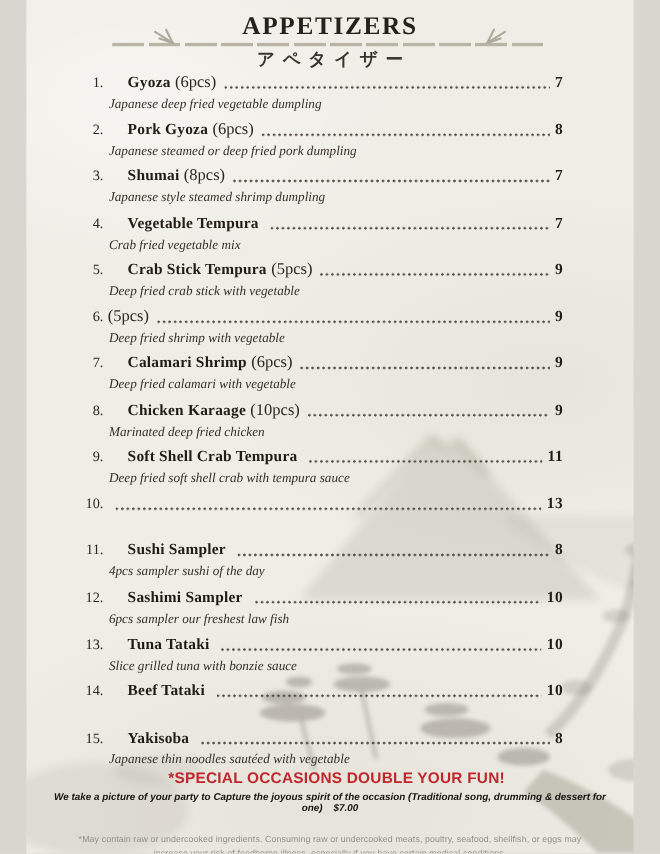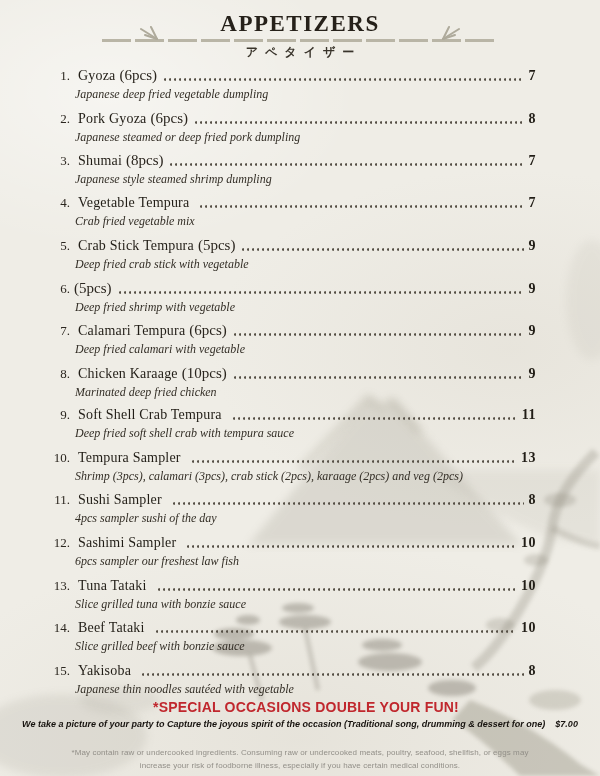--- a/index.html
+++ b/index.html
@@ -1,17 +1,17 @@
 <!DOCTYPE html>
 <html><head>
 <meta charset="utf-8">
 <style>
   html,body{margin:0;padding:0;background:#d8d6cf;}
   .page{
-    position:relative;width:600px;height:776px;margin:0 auto;overflow:hidden;
+    position:relative;width:552px;height:776px;margin:0 auto;overflow:hidden;
     background:
       radial-gradient(ellipse 420px 260px at 18% 12%, rgba(255,255,255,.45), rgba(255,255,255,0) 60%),
       radial-gradient(ellipse 500px 300px at 85% 45%, rgba(224,220,210,.5), rgba(224,220,210,0) 60%),
       radial-gradient(ellipse 600px 300px at 50% 95%, rgba(223,219,209,.55), rgba(223,219,209,0) 65%),
       #efede6;
     font-family:"Liberation Serif","DejaVu Serif",serif;
     color:#2b261f;
   }
   
   .bg-art{position:absolute;left:0;top:0;pointer-events:none;}
@@ -23,33 +23,33 @@
   }
   .rule{
     position:absolute;top:39px;left:50%;transform:translateX(-50%);
     width:396px;height:3px;
     background:repeating-linear-gradient(90deg,#b9b5a6 0 29px,rgba(0,0,0,0) 29px 33px);
   }
   .sprig{position:absolute;top:-14px;width:24px;height:15px;}
   .sprig-left{left:34px;}
   .sprig-right{right:34px;}
   .jp{
-    text-align:center;margin-top:7px;font-size:12px;font-weight:bold;
+    text-align:center;margin-top:7px;font-size:16px;font-weight:bold;
     letter-spacing:7px;padding-left:7px;color:#39342b;
     font-family:"Liberation Sans","DejaVu Sans",sans-serif;
   }
   
   .menu{
     position:absolute;top:66px;left:50px;right:64px;
     list-style:none;margin:0;padding:0;
   }
   .item{height:42.55px;}
   .row{display:flex;align-items:baseline;line-height:18px;}
   .num{flex:none;width:20px;text-align:right;font-size:13px;color:#2b261f;}
-  .nm{flex:none;margin-left:8px;font-weight:normal;font-size:14px;letter-spacing:.2px;color:#211d16;}
+  .nm{flex:none;margin-left:22px;font-weight:bold;font-size:14px;letter-spacing:.2px;color:#211d16;}
   .pcs{flex:none;margin-left:4px;font-size:15px;color:#2b261f;}
   .dots{
     flex:1 1 auto;align-self:flex-end;height:3px;margin:0 5px 4px 7px;
     background-image:radial-gradient(circle at 1.1px 1.5px,#554f45 1px,rgba(0,0,0,0) 1.35px);
     background-size:5px 3px;background-repeat:repeat-x;background-position:left bottom;
   }
   .price{flex:none;font-weight:bold;font-size:14px;color:#211d16;letter-spacing:.5px;}
   .desc{margin-left:25px;margin-top:2px;font-style:italic;font-size:12px;color:#332e26;}
   
   .footer{position:absolute;left:0;right:0;top:699px;text-align:center;}
@@ -191,21 +191,21 @@
         <span class="num">6.</span>
         <span class="pcs">(5pcs)</span>
         <span class="dots"></span>
         <span class="price">9</span>
       </div>
       <div class="desc">Deep fried shrimp with vegetable</div>
     </li>
     <li class="item">
       <div class="row">
         <span class="num">7.</span>
-        <span class="nm">Calamari Tempura</span>
+        <span class="nm">Calamari Shrimp</span>
         <span class="pcs">(6pcs)</span>
         <span class="dots"></span>
         <span class="price">9</span>
       </div>
       <div class="desc">Deep fried calamari with vegetable</div>
     </li>
     <li class="item">
       <div class="row">
         <span class="num">8.</span>
         <span class="nm">Chicken Karaage</span>
@@ -221,26 +221,24 @@
         <span class="nm">Soft Shell Crab Tempura</span>
         <span class="pcs"></span>
         <span class="dots"></span>
         <span class="price">11</span>
       </div>
       <div class="desc">Deep fried soft shell crab with tempura sauce</div>
     </li>
     <li class="item">
       <div class="row">
         <span class="num">10.</span>
-        <span class="nm">Tempura Sampler</span>
         <span class="pcs"></span>
         <span class="dots"></span>
         <span class="price">13</span>
       </div>
-      <div class="desc">Shrimp (3pcs), calamari (3pcs), crab stick (2pcs), karaage (2pcs) and veg (2pcs)</div>
     </li>
     <li class="item">
       <div class="row">
         <span class="num">11.</span>
         <span class="nm">Sushi Sampler</span>
         <span class="pcs"></span>
         <span class="dots"></span>
         <span class="price">8</span>
       </div>
       <div class="desc">4pcs sampler sushi of the day</div>
@@ -266,21 +264,20 @@
       <div class="desc">Slice grilled tuna with bonzie sauce</div>
     </li>
     <li class="item">
       <div class="row">
         <span class="num">14.</span>
         <span class="nm">Beef Tataki</span>
         <span class="pcs"></span>
         <span class="dots"></span>
         <span class="price">10</span>
       </div>
-      <div class="desc">Slice grilled beef with bonzie sauce</div>
     </li>
     <li class="item">
       <div class="row">
         <span class="num">15.</span>
         <span class="nm">Yakisoba</span>
         <span class="pcs"></span>
         <span class="dots"></span>
         <span class="price">8</span>
       </div>
       <div class="desc">Japanese thin noodles sautéed with vegetable</div>

